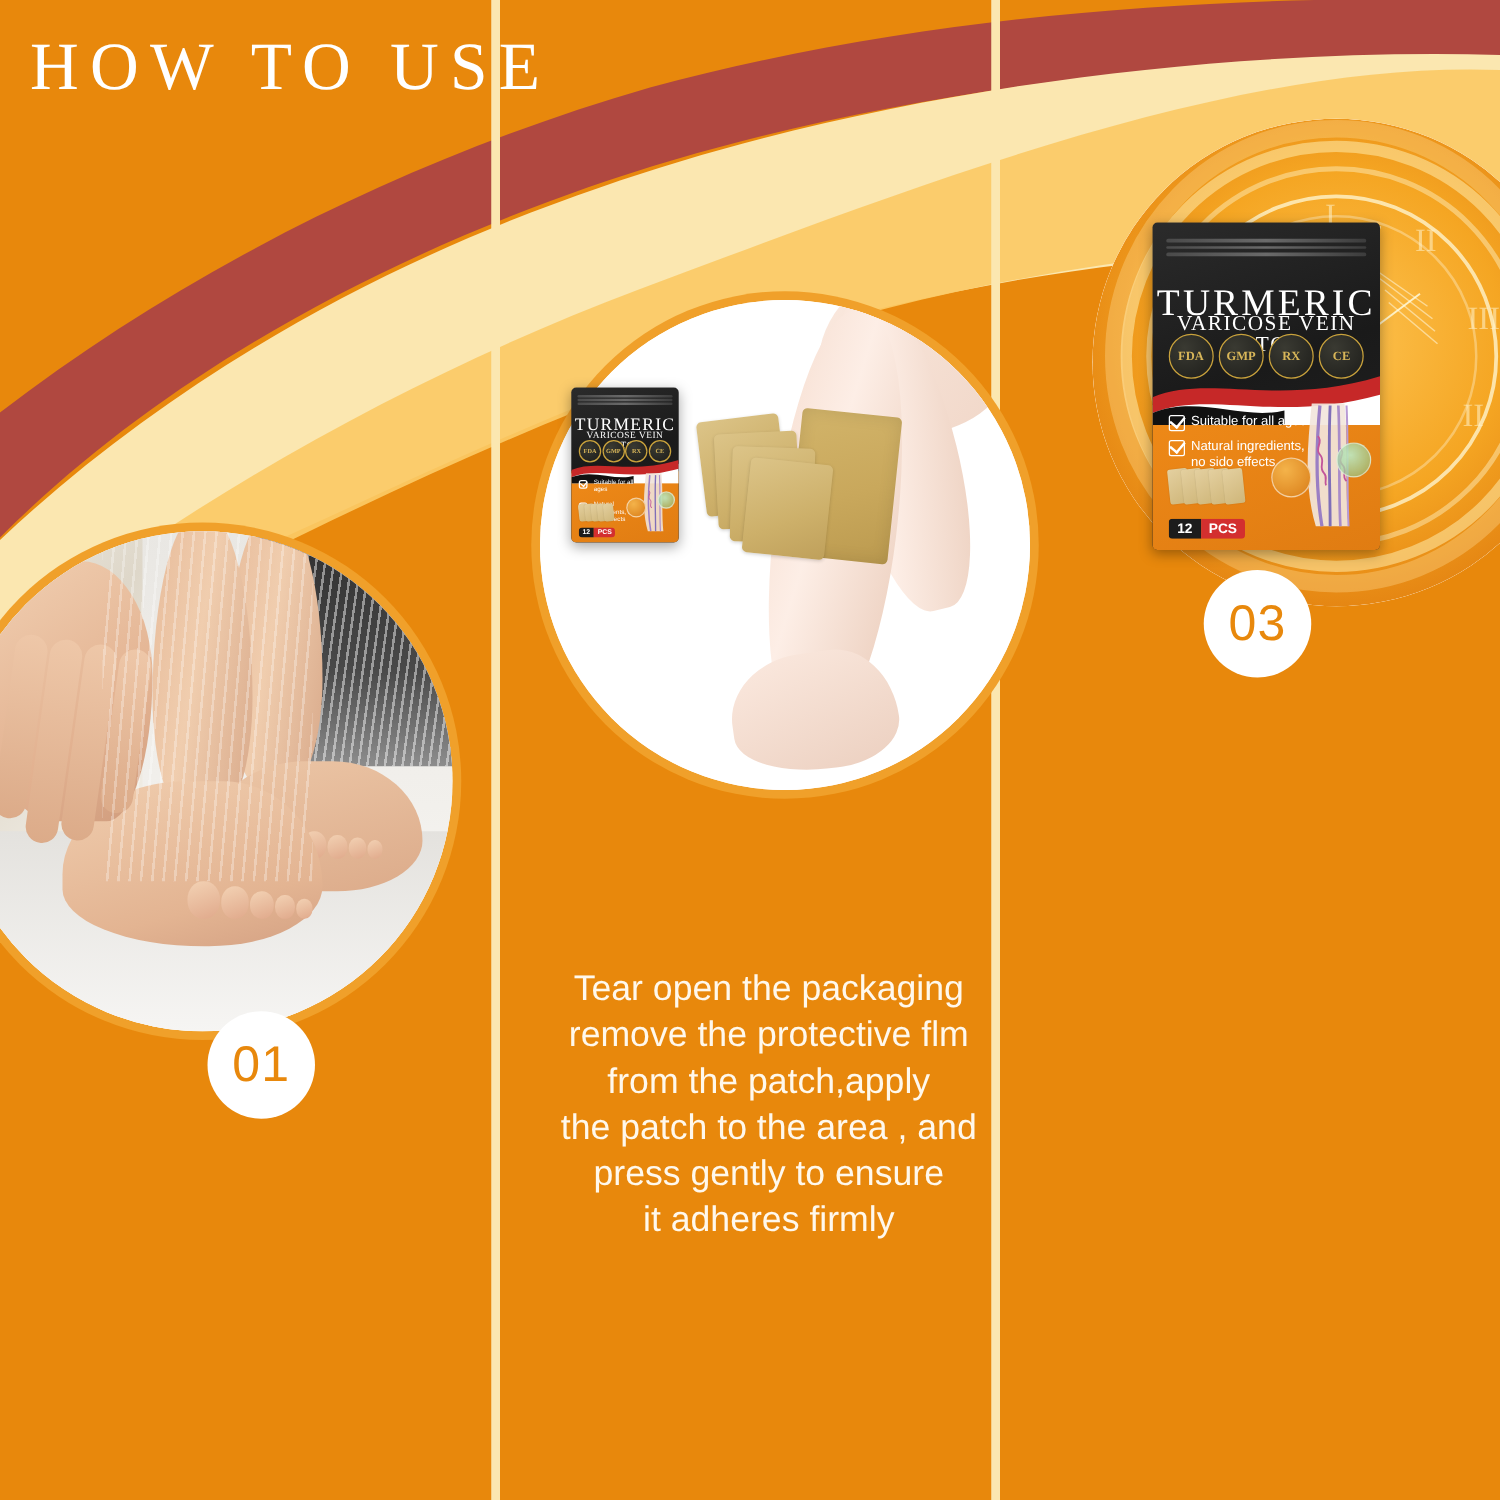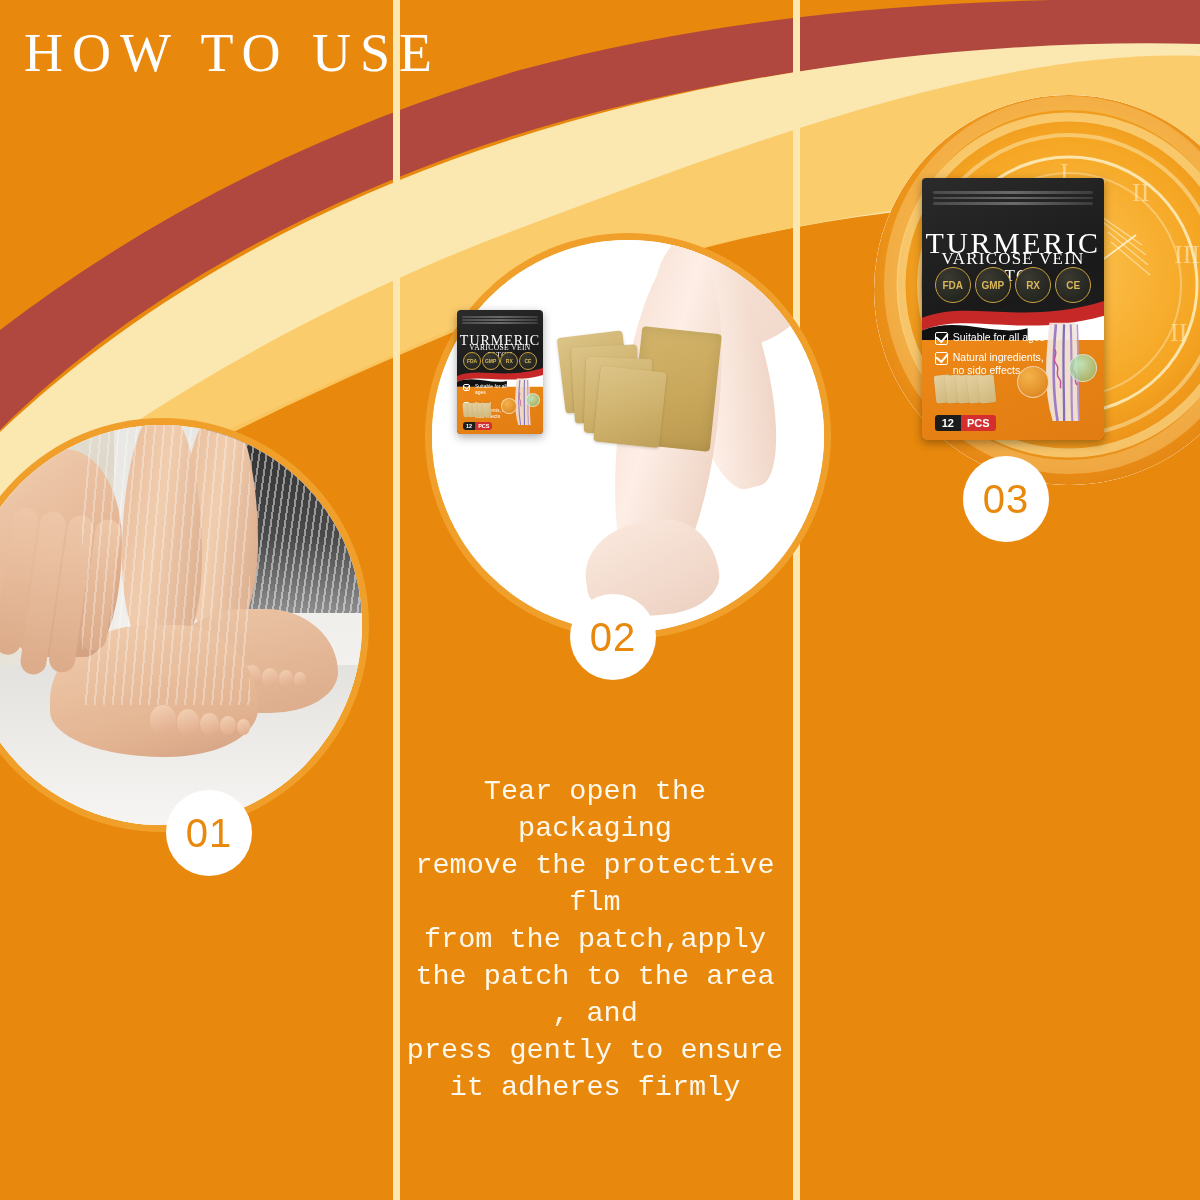--- a/index.html
+++ b/index.html
@@ -55,35 +55,35 @@
 
   
   .badge{
     position:absolute;width:86px;height:86px;border-radius:50%;
     background:#FFFFFF;
     display:flex;align-items:center;justify-content:center;
     font-size:40px;font-weight:normal;color:#E8880C;
     letter-spacing:1px;
     font-family:"Liberation Sans", sans-serif;
   }
-  .b1{left:166px;top:790px;}
+  .b1{left:166px;top:809px;}
   .b2{left:570px;top:594px;}
   .b3{left:963px;top:456px;}
 
   
   .caption{
     position:absolute;
     color:#FFF8EC;
     text-align:center;
     font-size:28.5px;line-height:37px;
     white-space:pre-line;
     font-family:"Liberation Sans", sans-serif;
   }
   .cap1{left:10px;top:905px;width:378px;}
-  .cap2{left:404px;top:773px;width:382px;font-family:Liberation Mono, monospace;}
+  .cap2{left:424px;top:773px;width:382px;}
   .cap3{left:806px;top:672px;width:390px;}
 
   
   .shower-bg{position:absolute;inset:0;background:
       linear-gradient(180deg,#e9e7e3 0%,#f2f0ec 55%,#fbfaf8 100%);}
   .shower-wall{position:absolute;left:0;top:0;width:38%;height:62%;
       background:linear-gradient(135deg,#efece5,#ded7c9 45%,#f4f1ea);}
   .shower-dark{position:absolute;left:61%;top:0;width:39%;height:47%;
       background:linear-gradient(180deg,#2e2e2e,#4a4a4a 60%,#8d8d8d);}
   .shower-dark::after{content:"";position:absolute;inset:0;
@@ -175,21 +175,21 @@
   .pack-sub{position:absolute;left:0;top:27.5%;width:100%;text-align:center;
       color:#fff;font-family:"Liberation Serif", serif;
       font-size:17px;letter-spacing:1.2px;line-height:1;}
   .pack-badges{position:absolute;left:7%;top:34%;width:86%;
       display:flex;justify-content:space-between;}
   .pack-badges .bdg{width:34px;height:34px;border-radius:50%;
       border:1.5px solid #c9a23c;
       background:radial-gradient(circle at 35% 30%,#3a3a32,#1d1d1a);
       color:#d8b659;font-size:10px;font-weight:bold;
       display:flex;align-items:center;justify-content:center;
-      font-family:Liberation Sans, sans-serif;}
+      font-family:Liberation Serif, serif;}
   .pack-wave{position:absolute;left:0;top:46%;width:100%;height:16%;}
   .pack-body{position:absolute;left:0;top:54%;width:100%;height:46%;
       background:linear-gradient(160deg,#ef8a18,#e07c12);}
   .pack-checks{position:absolute;left:7%;top:58.5%;width:62%;
       color:#fff;font-size:10.5px;line-height:12.5px;}
   .pack-checks .row{display:flex;gap:5px;margin-bottom:6px;align-items:flex-start;}
   .chk{flex:0 0 auto;width:11px;height:11px;border:1.6px solid #fff;
       border-radius:2px;position:relative;margin-top:1px;}
   .chk::after{content:"";position:absolute;left:2px;top:-2px;width:6px;height:9px;
       border-right:2px solid #fff;border-bottom:2px solid #fff;
@@ -346,21 +346,20 @@
         <i></i>
     </div>
     <div class="pack-herb"></div>
     <div class="pack-leafdot"></div>
     <div class="pack-pcs">
       <span class="num">12</span>
       <span class="unit">PCS</span>
     </div>
   </div>
 
-  <div class="badge b2">02</div>
   <div class="caption cap2">Tear open the packaging
 remove the protective flm
 from the patch,apply
 the patch to the area , and
 press gently to ensure
 it adheres firmly</div>
 
   <div class="circle c3">
     <div class="photo clockbg">
       <svg width="390" height="390" viewBox="0 0 390 390">

